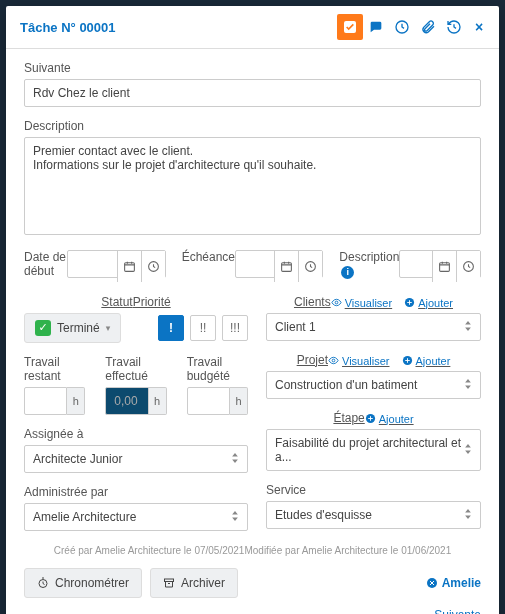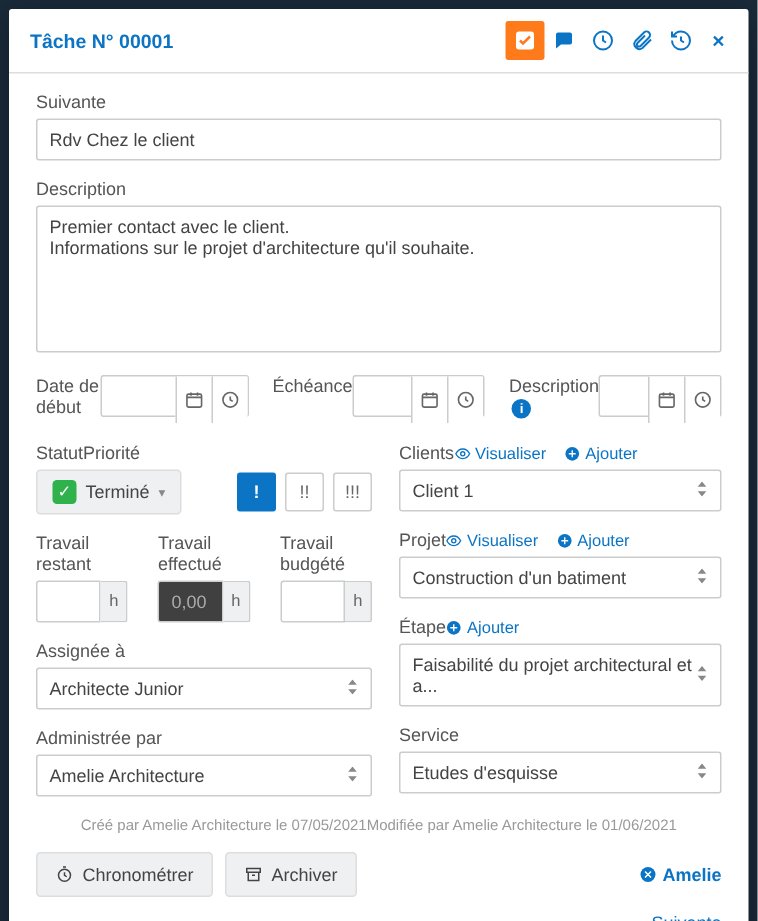--- a/index.html
+++ b/index.html
@@ -34,33 +34,33 @@
   .selectwrap { position:relative; }
   .selectwrap .caret { position:absolute; right:8px; top:50%; transform:translateY(-50%); color:#888; pointer-events:none;}
   .caret svg { width:10px; height:10px; }
   .links { font-size:11px; display:flex; gap:12px; justify-content:flex-end; }
   .links a, .link { color:#0b74c4; text-decoration:none; cursor:pointer; display:inline-flex; align-items:center; gap:3px;}
   .workrow { display:flex; gap:20px; }
   .workcol { display:flex; flex-direction:column; flex:1;}
   .unitwrap { display:flex; }
   .unitwrap .input { border-top-right-radius:0; border-bottom-right-radius:0; height:28px;}
   .unitwrap .unit { width:30px; display:flex; align-items:center; justify-content:center; border:1px solid #ccc; border-left:none; background:#eef0f2; color:#666; font-size:11px; border-top-right-radius:2px; border-bottom-right-radius:2px;}
-  .disabled-in { background:#404040; color:#aaa; }
+  .disabled-in { background:#0c4a6e; color:#aaa; }
   .meta { font-size:10px; color:#999; display:flex; justify-content:center; margin-top:14px; padding:0 2px;}
   .footer { display:flex; gap:8px; margin-top:12px; align-items:center;}
   .btn { display:inline-flex; align-items:center; gap:6px; background:#eef0f2; border:1px solid #ddd; border-radius:3px; padding:7px 12px; font-size:12px; color:#444; cursor:pointer;}
   .footer .spacer { flex:1; }
   .fermer { color:#0b74c4; font-weight:600; font-size:12px; cursor:pointer; display:inline-flex; align-items:center; gap:4px;}
   .nextline { text-align:right; padding:10px 18px 0 0; }
   .nextlink { color:#0b74c4; font-size:12px; cursor:pointer; display:inline-flex; align-items:center; gap:4px;}
   .info-i { display:inline-flex; width:13px; height:13px; background:#0b74c4; color:#fff; border-radius:50%; font-size:9px; align-items:center; justify-content:center; font-weight:700; margin-left:2px;}
   .two-halves { display:flex; gap:18px; }
   .left-half { flex:0 0 224px; }
   .right-half { flex:1; }
-  .section-head { display:flex; justify-content:flex-start; align-items:flex-end; margin-bottom:4px;}
+  .section-head { display:flex; justify-content:center; align-items:flex-end; margin-bottom:4px;text-decoration:underline;}
 </style>
 </head>
 <body>
 
 <div class="modal">
 
   <div class="modal-header">
     <div class="modal-title">Tâche N° 00001</div>
     <div class="header-icons">
       <div class="hicon active">

